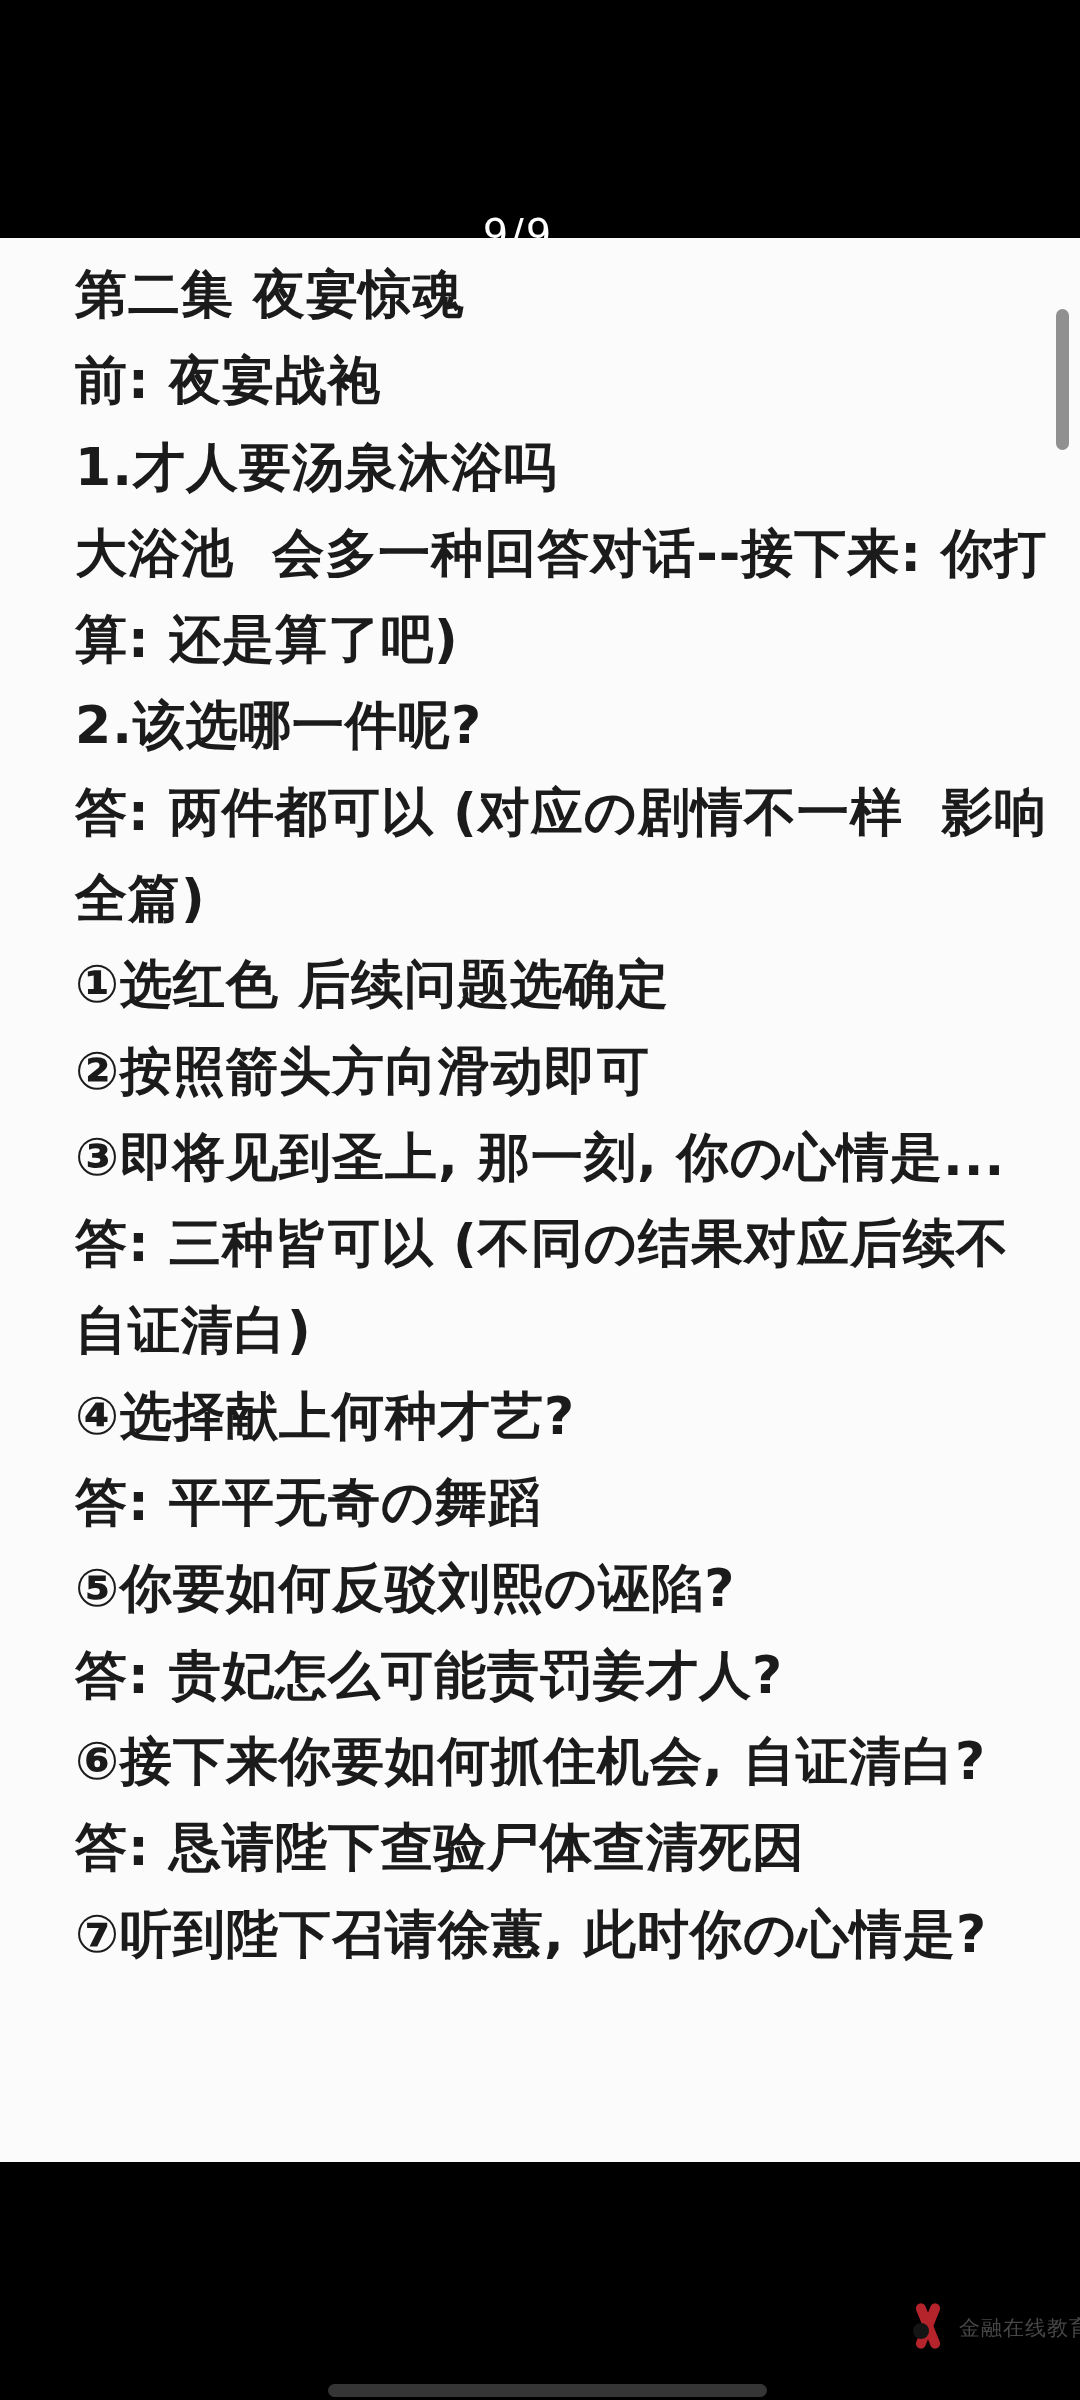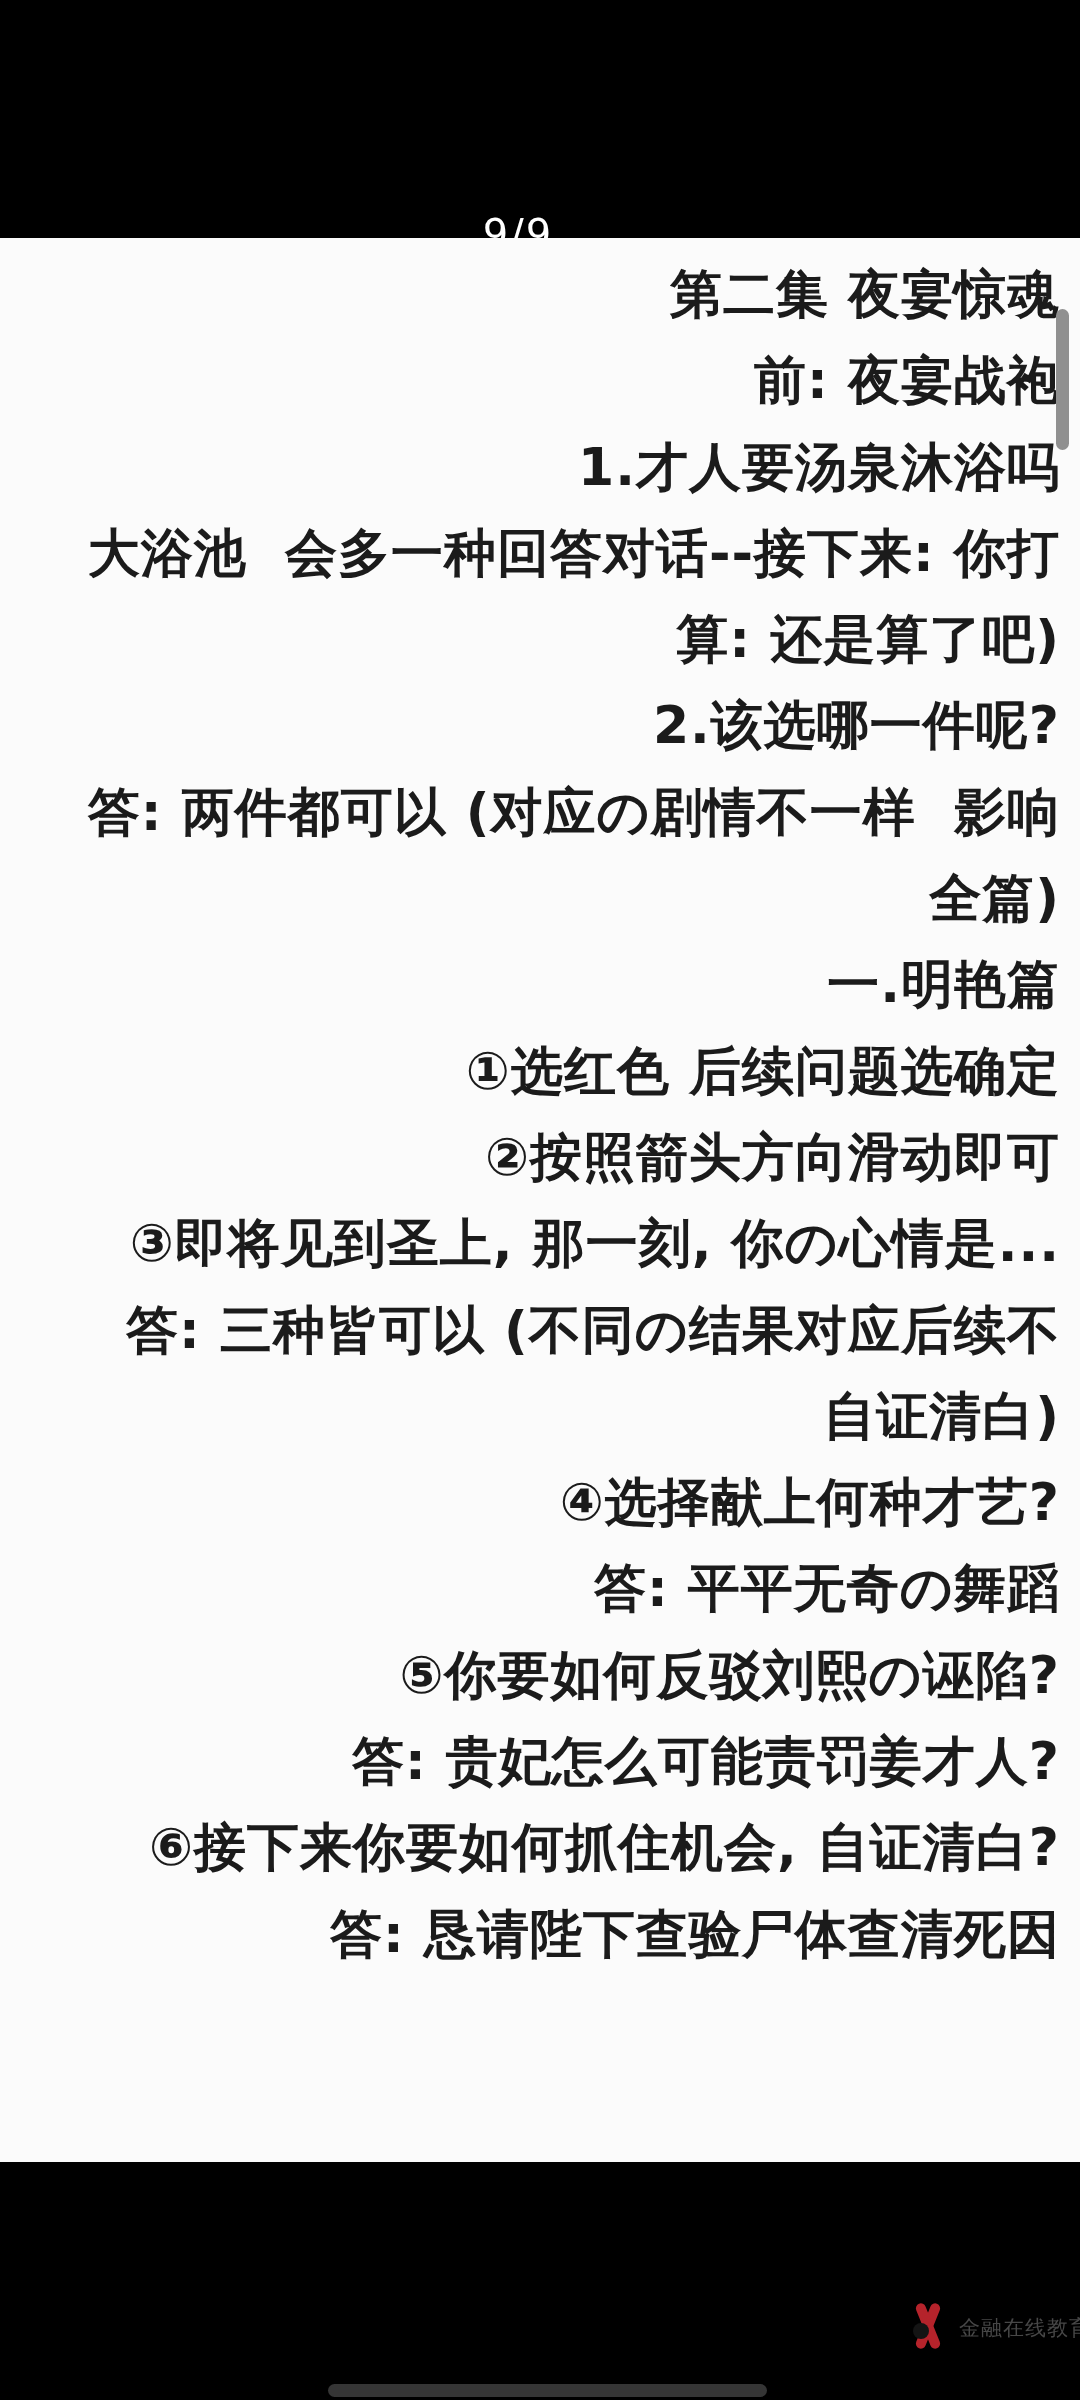--- a/index.html
+++ b/index.html
@@ -20,21 +20,21 @@
   .note-image{
     position:absolute;left:0;top:238px;width:1080px;height:1924px;
     background:#fbfbfb;overflow:hidden;
   }
   .note-lines{
     position:absolute;left:75px;top:13px;right:20px;
   }
   .note-line{
     height:86.3px;line-height:86.3px;
     font-size:52px;font-weight:700;color:#1b1b1b;
-    letter-spacing:1px;white-space:pre;text-align:right;
+    letter-spacing:1px;white-space:pre;
   }
   .scrollbar-thumb{
     position:absolute;left:1056px;top:309px;width:13px;height:141px;
     background:#909090;border-radius:7px;
   }
   .bottom-band{
     position:absolute;left:0;top:2162px;width:1080px;height:238px;
     background:#000;
   }
   .watermark{
@@ -62,32 +62,32 @@
   <div class="note-image">
     <div class="note-lines">
       <div class="note-line">第二集 夜宴惊魂</div>
       <div class="note-line">前: 夜宴战袍</div>
       <div class="note-line">1.才人要汤泉沐浴吗</div>
       <div class="note-line">大浴池  会多一种回答对话--接下来: 你打</div>
       <div class="note-line">算: 还是算了吧)</div>
       <div class="note-line">2.该选哪一件呢?</div>
       <div class="note-line">答: 两件都可以 (对应の剧情不一样  影响</div>
       <div class="note-line">全篇)</div>
-      <div class="note-line">一.明艳篇</div>
       <div class="note-line">①选红色 后续问题选确定</div>
       <div class="note-line">②按照箭头方向滑动即可</div>
       <div class="note-line">③即将见到圣上, 那一刻, 你の心情是...</div>
       <div class="note-line">答: 三种皆可以 (不同の结果对应后续不</div>
       <div class="note-line">自证清白)</div>
       <div class="note-line">④选择献上何种才艺?</div>
       <div class="note-line">答: 平平无奇の舞蹈</div>
       <div class="note-line">⑤你要如何反驳刘熙の诬陷?</div>
       <div class="note-line">答: 贵妃怎么可能责罚姜才人?</div>
       <div class="note-line">⑥接下来你要如何抓住机会, 自证清白?</div>
       <div class="note-line">答: 恳请陛下查验尸体查清死因</div>
+      <div class="note-line">⑦听到陛下召请徐蕙, 此时你の心情是?</div>
     </div>
   </div>
 
   <div class="scrollbar-thumb"></div>
 
   <div class="bottom-band">
     <div class="watermark" style="position:absolute;left:905px;top:136px;">
       <span>
         <svg width="46" height="52" viewBox="0 0 46 52">
           <rect x="18" y="2" width="10" height="48" rx="5" fill="#b5232b" transform="rotate(22 23 26)"></rect>

